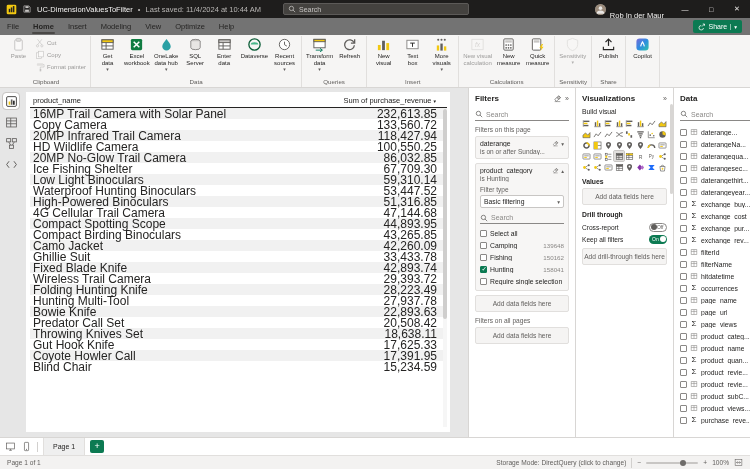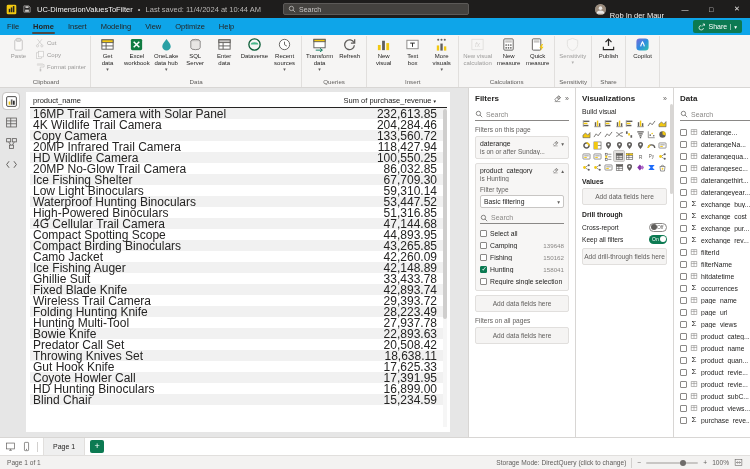--- a/index.html
+++ b/index.html
@@ -20,21 +20,21 @@
                background:#44423f; border:1px solid #5c5a58; border-radius:2px;
                display:flex; align-items:center; gap:3px; padding:0 4px; color:#c8c6c4; font-size:7px; }
   .mag, .mag-light { width:8px; height:8px; flex:none; }
   .tb-right { margin-left:auto; display:flex; align-items:center; height:100%; }
   .avatar { width:11px; height:11px; border-radius:50%; background:#8a8886; overflow:hidden; flex:none; }
   .tb-user { margin:12px 8px 0 4px; }
   .wbtn { width:26px; height:18px; display:flex; align-items:center; justify-content:center;
           font-size:7px; color:#e8e6e4; }
 
   
-  .menubar { position:absolute; top:18px; left:0; right:0; height:17px; background:#0ea5e9;
+  .menubar { position:absolute; top:18px; left:0; right:0; height:17px; background:#737373;
              display:flex; align-items:center; font-size:7.5px; }
   .menu-tabs { display:flex; height:100%; }
   .menu-tab { padding:0 7px; display:flex; align-items:center; }
   .menu-tab.active { font-weight:bold; position:relative; }
   .menu-tab.active::after { content:""; position:absolute; left:6px; right:6px; bottom:1px;
                             height:2px; background:#4a4846; border-radius:1px; }
   .share-btn { margin-left:auto; margin-right:8px; height:13px; background:var(--accent); color:#fff;
                border-radius:2px; display:flex; align-items:center; gap:3px; padding:0 5px; font-size:7px; }
   .share-ic { width:8px; height:8px; }
   .share-caret { font-size:5.5px; border-left:1px solid rgba(255,255,255,.5); padding-left:3px; }
@@ -544,24 +544,20 @@
           <div class="tbl-header">
             <span class="th-name">product_name</span>
             <span class="th-rev"><span>Sum of purchase_revenue</span><span class="sort-arrow">▼</span></span>
           </div>
           <div class="tbl-rows" id="tbl-rows">
               <div class="tbl-row">
                 <span class="td-name">16MP Trail Camera with Solar Panel</span>
                 <span class="td-rev">232,613.85</span>
               </div>
               <div class="tbl-row">
-                <span class="td-name">4K Wildlife Trail Camera</span>
-                <span class="td-rev">204,284.46</span>
-              </div>
-              <div class="tbl-row">
                 <span class="td-name">Copy Camera</span>
                 <span class="td-rev">133,560.72</span>
               </div>
               <div class="tbl-row">
                 <span class="td-name">20MP Infrared Trail Camera</span>
                 <span class="td-rev">118,427.94</span>
               </div>
               <div class="tbl-row">
                 <span class="td-name">HD Wildlife Camera</span>
                 <span class="td-rev">100,550.25</span>
@@ -596,24 +592,20 @@
               </div>
               <div class="tbl-row">
                 <span class="td-name">Compact Birding Binoculars</span>
                 <span class="td-rev">43,265.85</span>
               </div>
               <div class="tbl-row">
                 <span class="td-name">Camo Jacket</span>
                 <span class="td-rev">42,260.09</span>
               </div>
               <div class="tbl-row">
-                <span class="td-name">Ice Fishing Auger</span>
-                <span class="td-rev">42,148.89</span>
-              </div>
-              <div class="tbl-row">
                 <span class="td-name">Ghillie Suit</span>
                 <span class="td-rev">33,433.78</span>
               </div>
               <div class="tbl-row">
                 <span class="td-name">Fixed Blade Knife</span>
                 <span class="td-rev">42,893.74</span>
               </div>
               <div class="tbl-row">
                 <span class="td-name">Wireless Trail Camera</span>
                 <span class="td-rev">29,393.72</span>
@@ -638,24 +630,20 @@
                 <span class="td-name">Throwing Knives Set</span>
                 <span class="td-rev">18,638.11</span>
               </div>
               <div class="tbl-row">
                 <span class="td-name">Gut Hook Knife</span>
                 <span class="td-rev">17,625.33</span>
               </div>
               <div class="tbl-row">
                 <span class="td-name">Coyote Howler Call</span>
                 <span class="td-rev">17,391.95</span>
-              </div>
-              <div class="tbl-row">
-                <span class="td-name">HD Hunting Binoculars</span>
-                <span class="td-rev">16,899.00</span>
               </div>
               <div class="tbl-row">
                 <span class="td-name">Blind Chair</span>
                 <span class="td-rev">15,234.59</span>
               </div>
             </div>
           <div class="tbl-scrollbar">
               <div class="tbl-thumb"></div>
             </div>
         </div>

